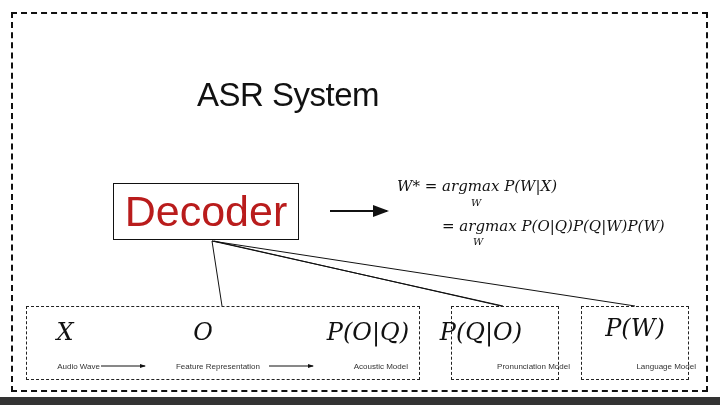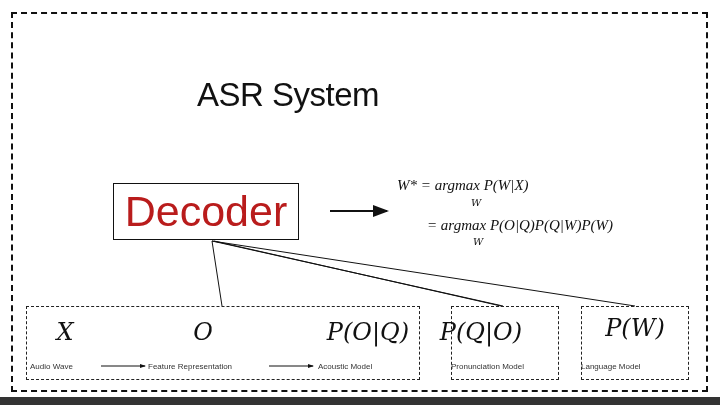--- a/index.html
+++ b/index.html
@@ -7,25 +7,25 @@
          font-family:"Liberation Sans", sans-serif; }
   .outer { position:absolute; left:11px; top:12px; width:697px; height:380px;
            border:2px dashed #111; box-sizing:border-box; }
   .title { position:absolute; left:0; width:576px; top:76px; text-align:center;
            font-size:33px; color:#111; font-weight:normal; letter-spacing:-0.5px; }
   .decoder { position:absolute; left:113px; top:183px; width:186px; height:57px;
              border:1.5px solid #111; box-sizing:border-box; text-align:center;
              font-size:43px; line-height:54px; color:#b91c1c; }
   svg.lines { position:absolute; left:0; top:0; width:720px; height:405px; pointer-events:none; }
   .math { font-family:"DejaVu Serif", "Liberation Serif", serif; font-style:italic; color:#111; }
-  .eq { position:absolute; font-size:15px; white-space:nowrap;font-family:Liberation Serif, serif; }
+  .eq { position:absolute; font-size:15px; white-space:nowrap; }
   .eq-sub { position:absolute; font-size:10px; }
   .box { position:absolute; border:1.2px dashed #222; box-sizing:border-box; }
   .sym { position:absolute; font-size:24px; text-align:center; white-space:nowrap; }
-  .lbl { position:absolute; font-size:8px; color:#333; text-align:left; white-space:nowrap; }
+  .lbl { position:absolute; font-size:8px; color:#333; text-align:right; white-space:nowrap; }
   .footer { position:absolute; left:0; top:397px; width:720px; height:8px; background:#333; }
 </style>
 </head>
 <body>
 
 <div class="outer"></div>
 
 <div class="title">ASR System</div>
 
 <div class="decoder">
@@ -48,21 +48,21 @@
   <line x1="212" y1="241" x2="635" y2="306" stroke="#111" stroke-width="1"></line>
   <line x1="101" y1="366" x2="145" y2="366" stroke="#111" stroke-width="1" marker-end="url(#ahs)"></line>
   <line x1="269" y1="366" x2="313" y2="366" stroke="#111" stroke-width="1" marker-end="url(#ahs)"></line>
 </svg>
 
 <div class="eq math" style="left:397px; top:177px;">
   <span>W* =</span>
   <span>argmax P(W|X)</span>
 </div>
 <div class="eq-sub math" style="left:471px; top:197px;">W</div>
-<div class="eq math" style="left:427px; top:217px;">= argmax P(O|Q)P(Q|W)P(W)</div>
+<div class="eq math" style="left:442px; top:217px;">= argmax P(O|Q)P(Q|W)P(W)</div>
 <div class="eq-sub math" style="left:473px; top:236px;">W</div>
 
 <div class="box" style="left:26px; top:306px; width:394px; height:74px;"></div>
 <div class="sym math" style="left:30px; width:70px; top:318px;">X</div>
 <div class="sym math" style="left:168px; width:70px; top:318px;">O</div>
 <div class="sym math" style="left:318px; width:100px; top:318px;">P(O|Q)</div>
 <div class="lbl" style="left:30px; width:70px; top:362px;">Audio Wave</div>
 <div class="lbl" style="left:148px; width:112px; top:362px;">Feature Representation</div>
 <div class="lbl" style="left:318px; width:90px; top:362px;">Acoustic Model</div>
 

